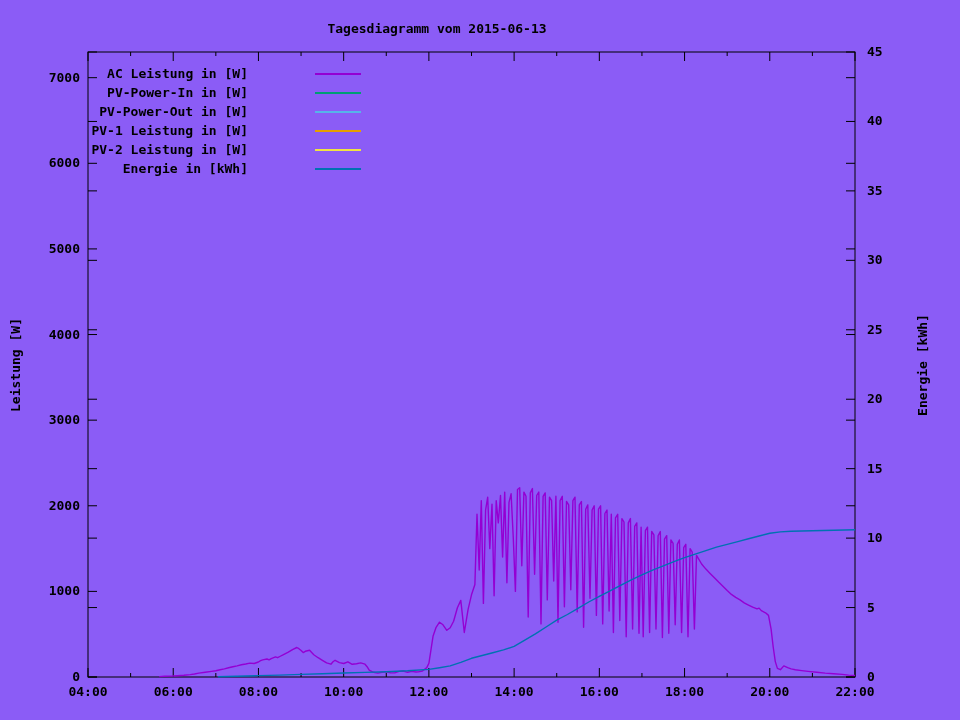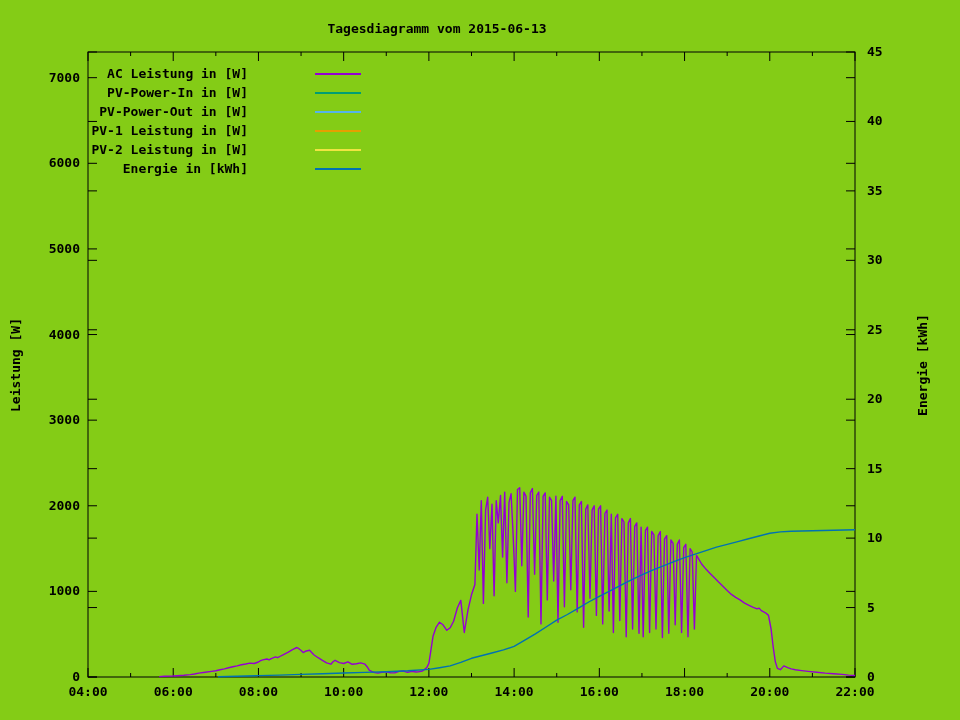--- a/index.html
+++ b/index.html
@@ -1,16 +1,16 @@
 <!DOCTYPE html>
 <html><head>
 <meta charset="utf-8">
 <style>
   html,body{margin:0;padding:0;background:#fff;}
-  .canvas{position:relative;width:960px;height:720px;background:#84cc16;
+  .canvas{position:relative;width:960px;height:720px;background:#8b5cf6;
           font-family:"DejaVu Sans Mono",monospace;color:#000;overflow:hidden;}
   .chart-title{position:absolute;left:437px;top:28px;transform:translate(-50%,-50%);
           font:bold 13px "DejaVu Sans Mono",monospace;white-space:nowrap;}
   .ylabel{position:absolute;left:15px;top:365px;transform:translate(-50%,-50%) rotate(-90deg);
           font:bold 13px "DejaVu Sans Mono",monospace;white-space:nowrap;}
   .y2label{position:absolute;left:922px;top:365px;transform:translate(-50%,-50%) rotate(-90deg);
           font:bold 13px "DejaVu Sans Mono",monospace;white-space:nowrap;}
   svg text{font:bold 13px "DejaVu Sans Mono",monospace;fill:#000;}
   svg{position:absolute;left:0;top:0;}
 </style>

